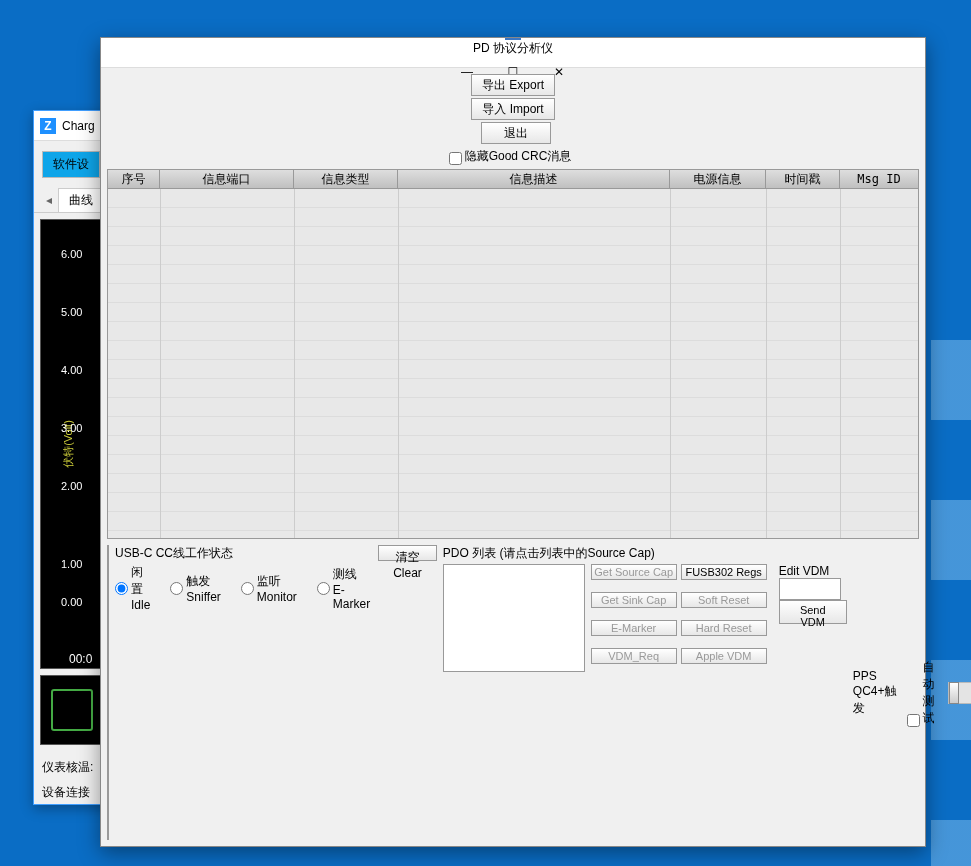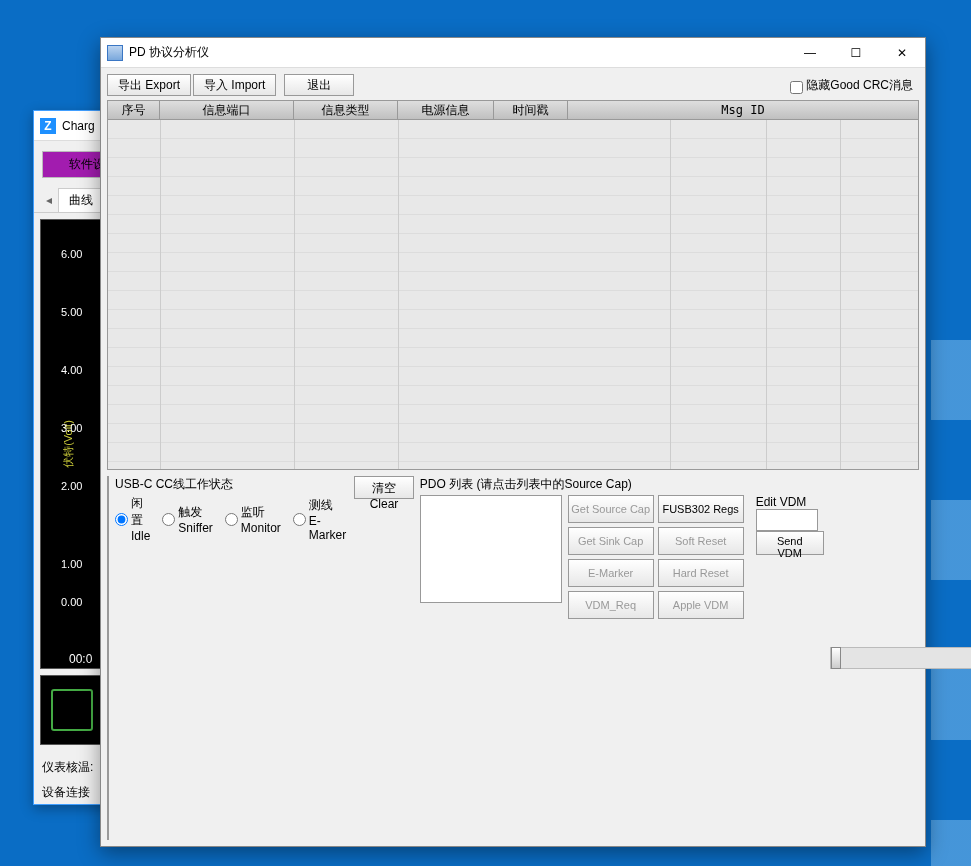--- a/index.html
+++ b/index.html
@@ -4,68 +4,68 @@
 <style>
 * { box-sizing: border-box; margin: 0; padding: 0; font-family: "Microsoft YaHei", Tahoma, sans-serif; font-size: 12px; }
 body { background: #0a6dc5; width: 971px; height: 866px; position: relative; overflow: hidden; }
 body::before { content:""; position:absolute; right:0; top:340px; bottom:0; width:40px; background: repeating-linear-gradient(to bottom, rgba(180,225,255,0.35) 0 80px, transparent 80px 160px); pointer-events:none; }
 
 
 .bg-window { position:absolute; left:33px; top:110px; width:420px; height:695px; background:#f0f0f0; border:1px solid #409eff; box-shadow:0 4px 12px rgba(0,0,0,0.3); }
 .bg-title { height:30px; background:#fff; display:flex; align-items:center; padding:0 6px; gap:6px; border-bottom:1px solid #ddd; }
 .bg-icon { width:16px; height:16px; background:#1e90ff; display:flex; align-items:center; justify-content:center; color:#fff; font-weight:bold; }
 .bg-toolbar { padding:10px 8px; display:flex; gap:8px; }
-.bg-btn { padding:4px 26px; border:1px solid #bbb; background:#a21caf; }
+.bg-btn { padding:4px 10px; border:1px solid #bbb; background:#0ea5e9; }
 .bg-tabs { display:flex; align-items:center; border-bottom:1px solid #ccc; padding:0 6px; }
 .bg-tab-arrow { width:18px; text-align:center; color:#666; }
 .bg-tab { padding:3px 10px; background:#fff; border:1px solid #ccc; border-bottom:none; }
 .bg-chart { margin:6px; height:450px; background:#000; position:relative; border:1px solid #555; }
 .bg-ylabel { position:absolute; left:4px; top:50%; transform:translateY(-50%) rotate(-90deg); color:#cfcf3a; font-size:11px; transform-origin:center; }
 .bg-tick { position:absolute; left:20px; color:#fff; font-size:11px; }
 .bg-xlabel { position:absolute; bottom:2px; left:28px; color:#fff; font-size:12px; }
 .bg-gauge { margin:6px; height:70px; background:#000; border:1px solid #555; display:flex; align-items:center; padding:0 10px; }
 .bg-gauge-inner { width:42px; height:42px; border:2px solid #4a4; border-radius:3px; }
 .bg-status { padding:4px 8px; }
 .bg-status-line { padding:4px 0; }
 
 
 .main-window { position:absolute; left:100px; top:37px; width:826px; height:810px; background:#f0f0f0; border:1px solid #888; box-shadow:0 6px 20px rgba(0,0,0,0.4); display:flex; flex-direction:column; }
-.titlebar { height:30px; background:#fff; display:flex; align-items:center; border-bottom:1px solid #ddd; }
+.titlebar { height:30px; background:#fff; display:flex; align-items:center; border-bottom:1px solid #ddd;flex-direction:column; }
 .title-icon { width:16px; height:16px; margin:0 6px; border:1px solid #3a76c4; background:linear-gradient(#bcd4f0,#7aa8dc); }
 .title-text { flex:1; color:#000; }
 .title-btns { display:flex; }
 .title-btn { width:46px; height:29px; display:flex; align-items:center; justify-content:center; color:#000; }
 
-.toolbar { display:flex; align-items:center; padding:6px 6px 4px 6px; gap:2px; }
+.toolbar { display:flex; align-items:center; padding:6px 6px 4px 6px; gap:2px;flex-direction:column; }
 .toolbar button { padding:2px 10px; border:1px solid #999; background:linear-gradient(#fff,#e7e7e7); cursor:pointer; height:22px; }
 .toolbar .spacer { flex:1; }
 .chk { display:inline-flex; align-items:flex-end; gap:3px; margin-right:6px; }
 .chk input { width:13px; height:13px; }
 
 .table-head { display:flex; margin:0 6px; border:1px solid #999; background:linear-gradient(#d8d8d8,#b9b9b9); height:20px; }
 .th { border-right:1px solid #999; display:flex; align-items:center; justify-content:center; font-size:12px; color:#000; background:linear-gradient(#dedede,#c0c0c0);text-align:right; }
 .th:last-child { border-right:none; }
 .table-body { margin:0 6px 6px 6px; border:1px solid #999; border-top:none; height:350px; background:#e8e8e8; background-image: repeating-linear-gradient(to bottom, transparent 0 18px, #dcdcdc 18px 19px), repeating-linear-gradient(to right, transparent 0 1px, transparent 1px); position:relative; }
 .table-body::before { content:""; position:absolute; inset:0; background: linear-gradient(to right, transparent 52px, #ccc 52px 53px, transparent 53px 186px, #ccc 186px 187px, transparent 187px 290px, #ccc 290px 291px, transparent 291px 562px, #ccc 562px 563px, transparent 563px 658px, #ccc 658px 659px, transparent 659px 732px, #ccc 732px 733px, transparent 733px); }
 
 .lower { display:flex; flex:1; padding:0 6px 6px 6px; gap:6px; }
 .left-panel { width:358px; display:flex; flex-direction:column; }
 .left-textarea { flex:1; border:1px solid #999; background:#fff; }
 
 .right-panel { flex:1; display:flex; flex-direction:row; gap:6px; }
 .group-label { margin-bottom:2px; }
-.radio-row { display:flex; align-items:center; gap:4px; }
+.radio-row { display:flex; align-items:center; gap:12px; }
 .radio-row label { display:inline-flex; align-items:center; gap:3px; margin-right:8px; }
 .radio-row input { width:13px; height:13px; }
-.clear-btn { padding:3px 14px; border:1px solid #999; background:linear-gradient(#fff,#e7e7e7); cursor:pointer; margin-left:auto; height:23px; }
+.clear-btn { padding:3px 14px; border:1px solid #999; background:linear-gradient(#fff,#e7e7e7); cursor:pointer; margin-left:auto; height:16px; }
 
 .pdo-section { display:flex; gap:6px; }
 .pdo-list { width:148px; height:108px; border:1px solid #999; background:#fff; }
 .btn-grid { display:grid; grid-template-columns:86px 86px; gap:4px; }
-.btn-grid button { height:28px; border:1px solid #999; background:linear-gradient(#fff,#e7e7e7); cursor:pointer; color:#000; font-size:11px; }
+.btn-grid button { height:16px; border:1px solid #999; background:linear-gradient(#fff,#e7e7e7); cursor:pointer; color:#000; font-size:11px; }
 .btn-grid button.disabled { color:#999; }
 
 .vdm-col { display:flex; flex-direction:column; gap:0; margin-left:6px; }
 .vdm-input { width:62px; height:22px; border:1px solid #999; background:#fff; padding:0 3px; }
 .vdm-btn { padding:3px 8px; border:1px solid #999; background:linear-gradient(#fff,#e7e7e7); cursor:pointer; height:24px; font-size:11px; }
 
 .pps-row { display:flex; align-items:center; gap:10px; }
 .slider-row { display:flex; align-items:center; gap:8px; }
 .slider { flex:0 0 260px; height:22px; border:1px solid #bbb; background:#e4e4e4; position:relative; }
 .slider-thumb { position:absolute; left:0; top:-1px; width:10px; height:22px; background:linear-gradient(#fff,#ccc); border:1px solid #888; }
@@ -132,20 +132,21 @@
     <label class="chk">
       <input type="checkbox" style="">
       <span>隐藏Good CRC消息</span>
     </label>
   </div>
 
   <div class="table-head">
     <div class="th" style="width:52px">序号</div>
     <div class="th" style="width:134px">信息端口</div>
     <div class="th" style="width:104px">信息类型</div>
+    <div class="th" style="width:272px">信息描述</div>
     <div class="th" style="width:96px">电源信息</div>
     <div class="th" style="width:74px">时间戳</div>
     <div class="th" style="flex:1; font-family:monospace">Msg ID</div>
   </div>
   <div class="table-body"></div>
 
   <div class="lower">
     <div class="left-panel">
       <div class="left-textarea"></div>
     </div>
@@ -191,20 +192,27 @@
             <button class="disabled">Apple VDM</button>
           </div>
           <div class="vdm-col">
             <span>Edit VDM</span>
             <input class="vdm-input" style="">
             <button class="vdm-btn">Send VDM</button>
           </div>
         </div>
       </div>
 
+      <div class="pps-row">
+        <span>PPS QC4+触发</span>
+        <label class="chk">
+          <input type="checkbox" style="">
+          <span>自动测试</span>
+        </label>
+      </div>
       <div class="slider-row">
         <div class="slider">
           <div class="slider-thumb"></div>
         </div>
         <div style="width:10px"></div>
         <div class="arrow-btn">‹</div>
         <div class="arrow-btn">›</div>
       </div>
 
       <div class="log-area">

